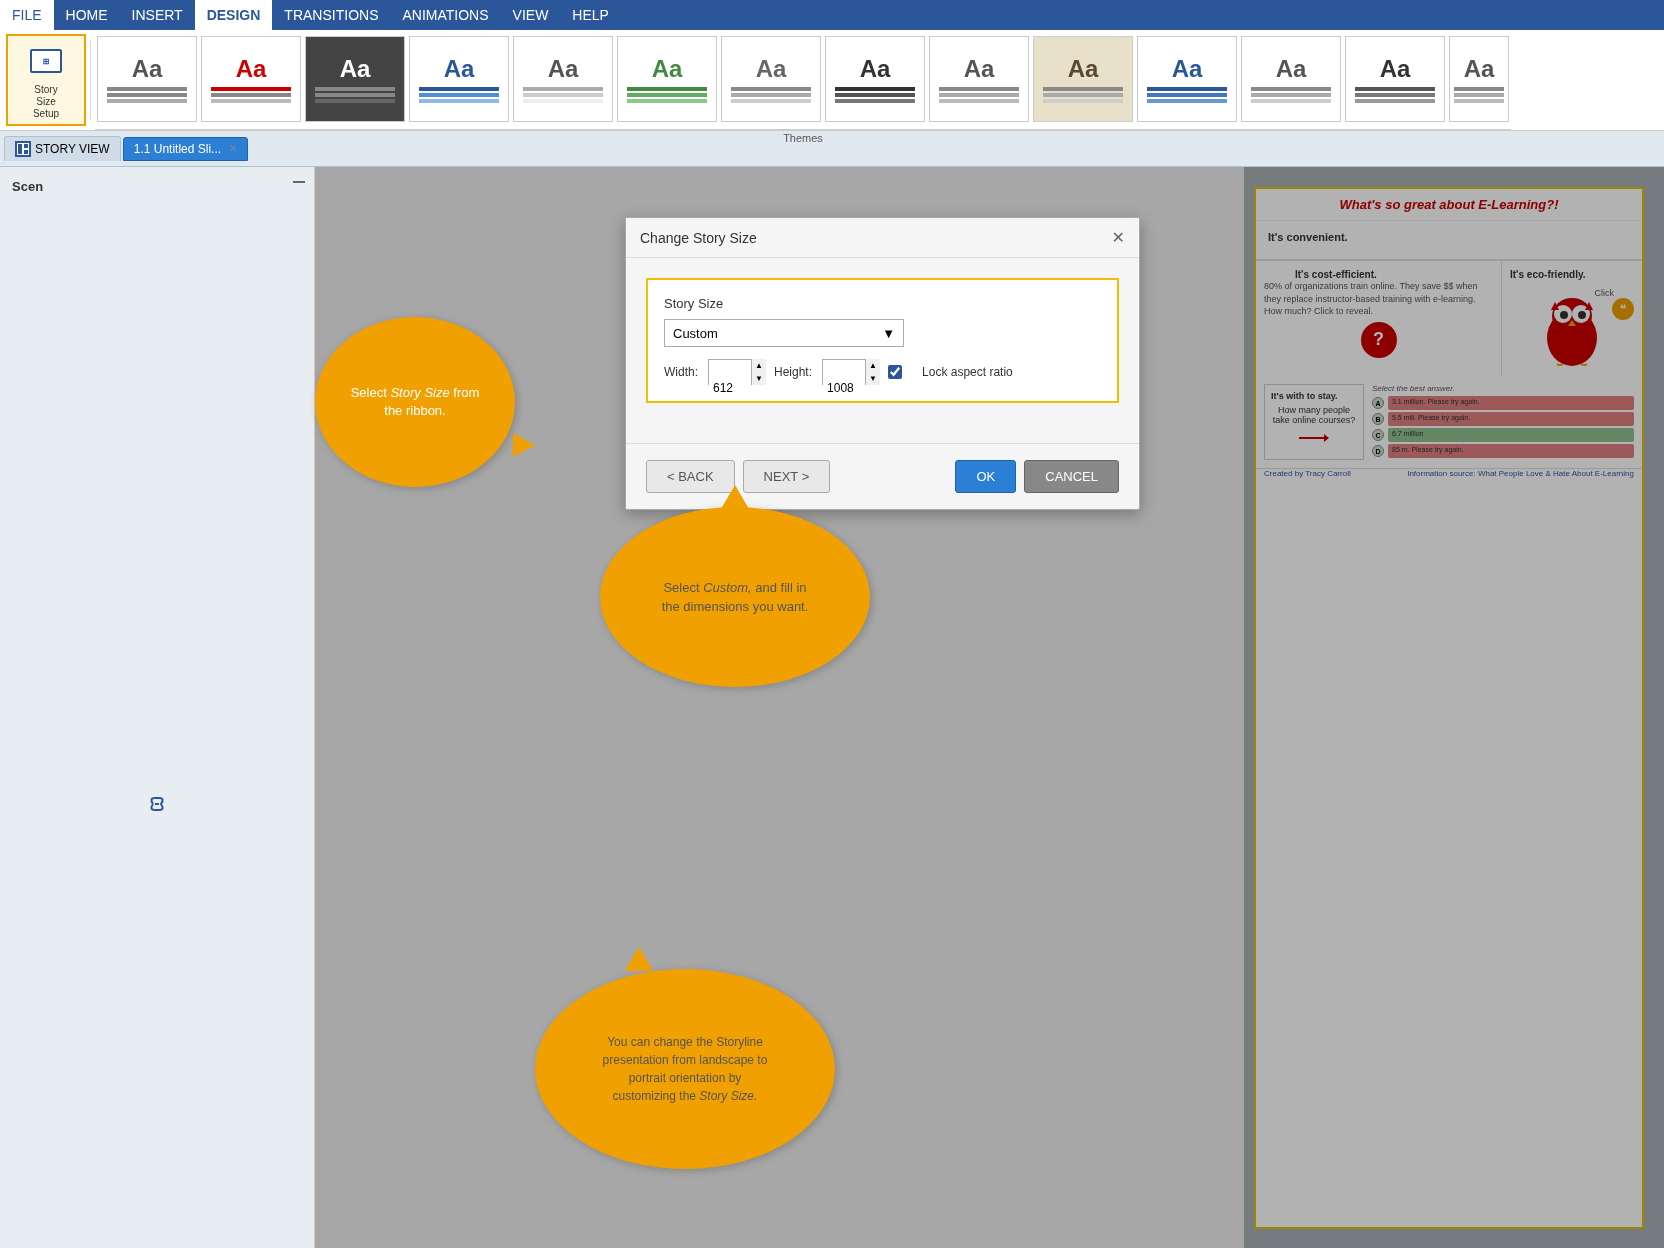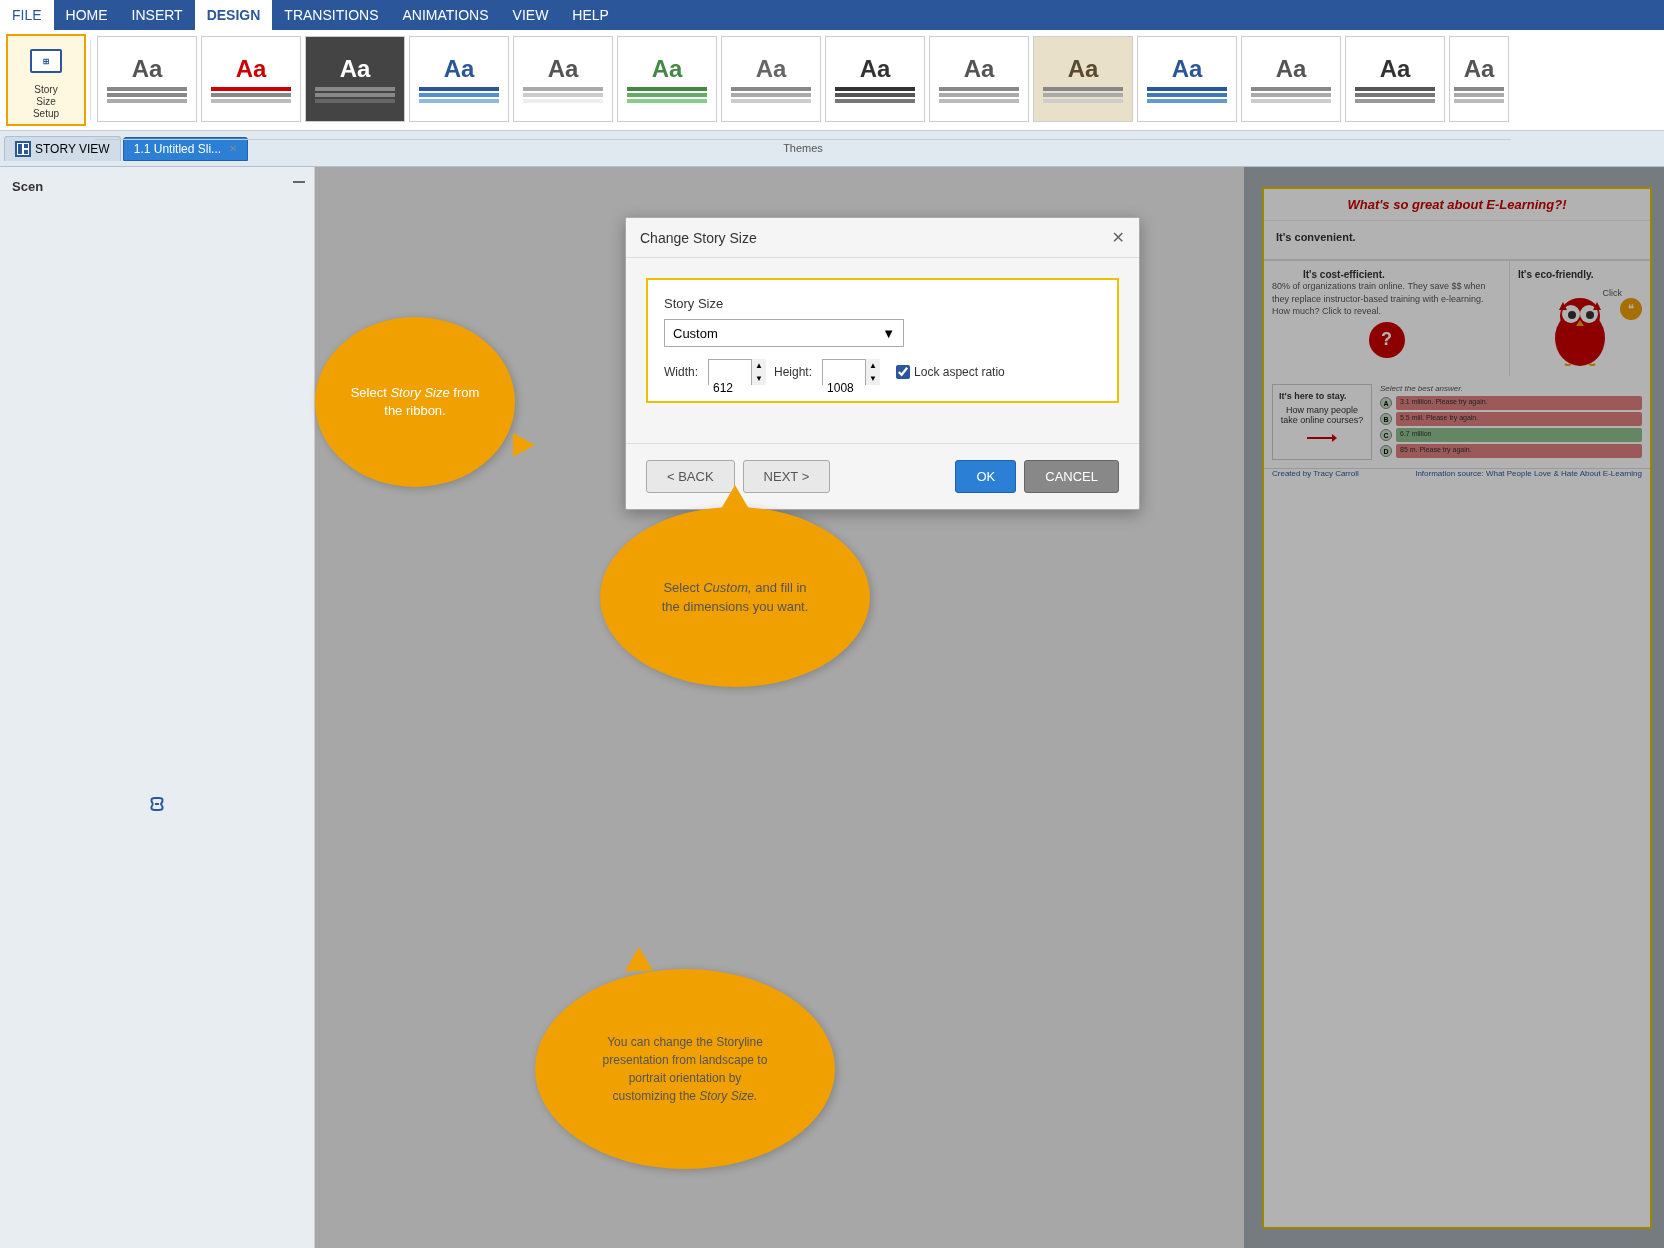--- a/index.html
+++ b/index.html
@@ -14,21 +14,21 @@
     .ribbon-item { display: flex; flex-direction: column; align-items: center; justify-content: center; padding: 4px 8px; cursor: pointer; border: 1px solid transparent; min-width: 70px; }
     .ribbon-item.active-item { border: 2px solid #f0a000; background: #fff8e0; }
     .ribbon-item-label { font-size: 10px; text-align: center; color: #333; margin-top: 2px; line-height: 1.2; }
     .ribbon-separator { width: 1px; background: #ddd; margin: 6px 4px; }
     .theme-item { display: flex; flex-direction: column; align-items: center; justify-content: center; cursor: pointer; border: 1px solid #ccc; margin: 2px; padding: 4px; width: 100px; height: 86px; }
     .theme-aa { font-size: 26px; font-weight: bold; color: #333; }
     .theme-lines { display: flex; flex-direction: column; gap: 2px; margin-top: 4px; }
     .theme-line { height: 4px; width: 80px; }
     .themes-wrapper { display: flex; flex-direction: column; position: relative; }
     .themes-row { display: flex; }
-    .themes-section-label { font-size: 11px; color: #555; text-align: center; border-top: 1px solid #ccc; padding-top: 2px; margin-top: 15px; }
+    .themes-section-label { font-size: 11px; color: #555; text-align: center; border-top: 1px solid #ccc; padding-top: 2px; margin-top: 5px; }
 
     
     .tab-bar { display: flex; align-items: center; background: #e0e8f0; border-bottom: 1px solid #b0c0d0; height: 36px; padding: 0 4px; }
     .tab { display: flex; align-items: center; padding: 4px 10px; background: #d0dce8; border: 1px solid #b0c0d0; border-bottom: none; border-radius: 3px 3px 0 0; font-size: 12px; cursor: pointer; margin-right: 2px; }
     .tab.active { background: #fff; border-bottom: 1px solid #fff; }
     .tab-icon { width: 16px; height: 16px; background: #2b579a; margin-right: 4px; display: flex; align-items: center; justify-content: center; }
     .tab-close { margin-left: 8px; color: #888; font-size: 10px; cursor: pointer; }
 
     
     .main-area { display: flex; height: calc(1248px - 30px - 100px - 36px); }
@@ -48,34 +48,34 @@
     .story-size-box { border: 2px solid #f0c000; background: #fff; padding: 16px; margin-bottom: 20px; }
     .story-size-label { font-size: 13px; color: #333; margin-bottom: 8px; }
     .story-size-select-row { display: flex; align-items: center; margin-bottom: 12px; }
     .story-size-select { width: 240px; height: 28px; border: 1px solid #aaa; background: #fff; font-size: 13px; padding: 0 8px; display: flex; align-items: center; justify-content: space-between; cursor: pointer; }
     .story-size-dims { display: flex; align-items: center; gap: 10px; font-size: 13px; color: #333; }
     .dim-label { font-size: 12px; }
     .dim-input { border: 1px solid #aaa; width: 56px; height: 26px; display: flex; align-items: center; }
     .dim-input input { width: 42px; border: none; outline: none; font-size: 12px; padding: 2px 4px; margin-top: 32px; }
     .dim-spinner { display: flex; flex-direction: column; border-left: 1px solid #aaa; }
     .dim-spinner button { border: none; background: #f0f0f0; width: 14px; height: 13px; cursor: pointer; font-size: 8px; line-height: 1; display: flex; align-items: center; justify-content: center; padding: 0; }
-    .lock-check { display: flex; align-items: flex-end; gap: 4px; font-size: 12px; margin-left: 8px; }
+    .lock-check { display: flex; align-items: flex-end; gap: 20px; font-size: 12px; }
     .lock-check input[type=checkbox] { width: 14px; height: 14px; accent-color: #2b579a; }
 
     .dialog-footer { display: flex; align-items: center; justify-content: space-between; padding: 16px 20px; border-top: 1px solid #ddd; }
     .footer-left { display: flex; gap: 8px; }
     .footer-right { display: flex; gap: 8px; }
     .btn { padding: 8px 20px; border-radius: 3px; font-size: 13px; cursor: pointer; border: 1px solid #aaa; }
     .btn-default { background: #e8e8e8; color: #555; }
     .btn-primary { background: #2b7fd4; color: #fff; border-color: #2060b0; }
     .btn-cancel { background: #888; color: #fff; border-color: #666; }
 
     
     .right-preview { flex: 1; background: #aab0b8; position: relative; overflow: hidden; }
-    .preview-content { width: 390px; background: #fff; position: absolute; right: 12px; top: 20px; bottom: 20px; border: 2px solid #e0c000; overflow: hidden; }
+    .preview-content { width: 390px; background: #fff; position: absolute; right: 20px; top: 20px; bottom: 20px; border: 2px solid #e0c000; overflow: hidden; }
     .preview-title { background: #fff; color: #c00; font-style: italic; font-weight: bold; font-size: 13px; text-align: center; padding: 8px; border-bottom: 1px solid #eee; }
     .preview-section { padding: 10px 12px; background: #fff; border-bottom: 1px solid #e0e0e0; }
     .preview-section h4 { font-size: 11px; color: #333; margin-bottom: 6px; font-weight: bold; }
     .play-area { background: #d0d5da; height: 180px; display: flex; align-items: center; justify-content: center; position: relative; }
     .preview-bottom { display: flex; border-top: 1px solid #e0e0e0; }
     .preview-bottom-left { flex: 1; padding: 8px; border-right: 1px solid #e0e0e0; }
     .preview-bottom-right { flex: 0 0 140px; padding: 8px; }
     .preview-bottom-left h4 { font-size: 10px; font-weight: bold; color: #333; padding-left: 31px; }
     .preview-bottom-left p { font-size: 9px; color: #555; line-height: 1.4; }
     .preview-bottom-right h4 { font-size: 10px; font-weight: bold; color: #333; }
@@ -398,21 +398,21 @@
               </svg>
               <div style="position:absolute;right:0;top:10px;background:#f0a000;border-radius:50%;width:22px;height:22px;display:flex;align-items:center;justify-content:center;font-size:12px;color:#fff;">❝</div>
               <div style="position:absolute;right:20px;top:0;font-size:9px;color:#555;">Click</div>
             </div>
           </div>
         </div>
 
         <div class="preview-quiz">
           <div style="display:flex;gap:8px;">
             <div style="flex:0 0 100px;border:1px solid #ccc;padding:6px;">
-              <div style="font-size:9px;font-weight:bold;color:#333;margin-bottom:4px;">It's here to stay.</div>
+              <div style="font-size:9px;font-weight:bold;color:#333;margin-bottom:4px;">It's with to stay.</div>
               <div style="font-size:9px;color:#333;text-align:center;">How many people
 take online
 courses?</div>
               <div style="text-align:center;margin-top:4px;">
                 <svg width="30" height="10" viewBox="0 0 30 10">
                     <line x1="0" y1="5" x2="25" y2="5" stroke="#c00" stroke-width="2"></line>
                     <polygon points="25,1 30,5 25,9" fill="#c00"></polygon>
                   </svg>
               </div>
             </div>

